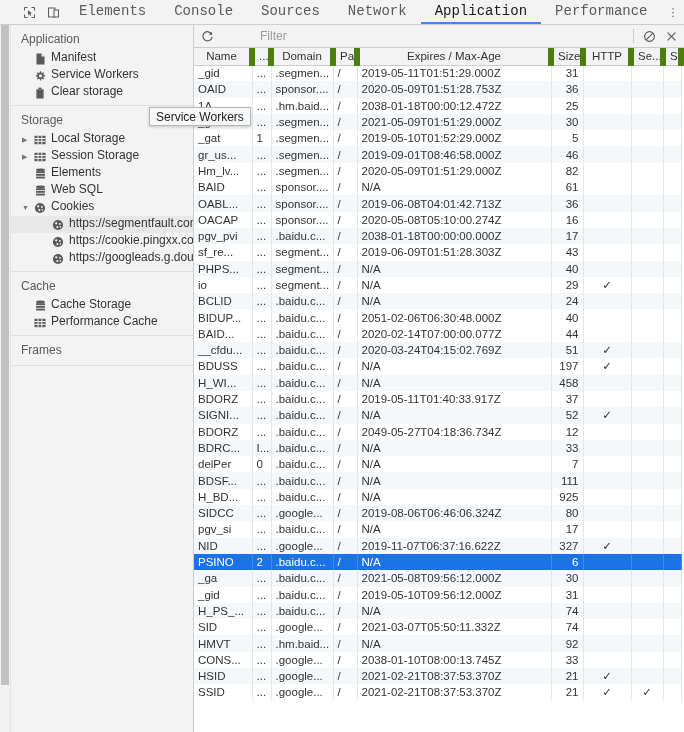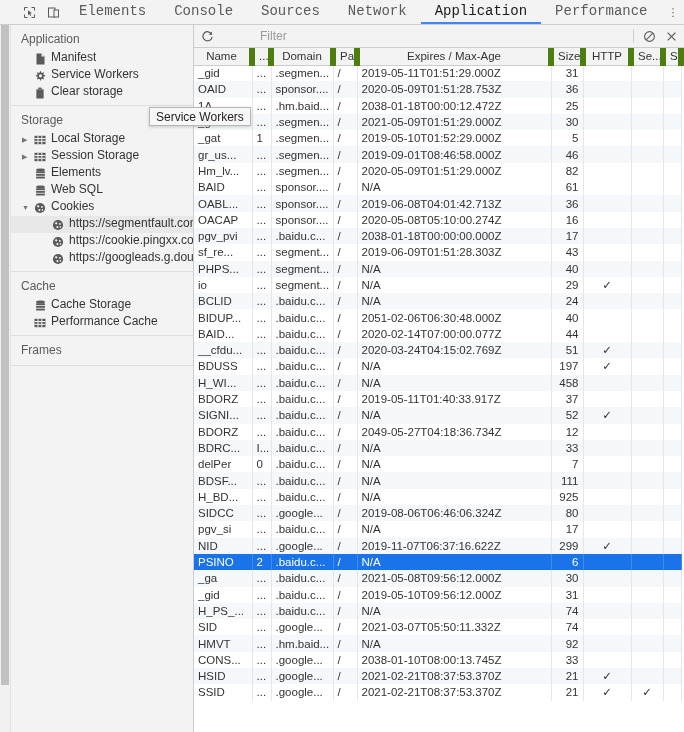--- a/index.html
+++ b/index.html
@@ -882,21 +882,21 @@
                 <td class="ctr"></td>
                 <td class="ctr"></td>
                 <td class="ctr"></td>
               </tr>
               <tr class="row even">
                 <td class="">NID</td>
                 <td class="">...</td>
                 <td class="">.google...</td>
                 <td class="">/</td>
                 <td class="">2019-11-07T06:37:16.622Z</td>
-                <td class="num">299</td>
+                <td class="num">327</td>
                 <td class="ctr">✓</td>
                 <td class="ctr"></td>
                 <td class="ctr"></td>
               </tr>
               <tr class="row odd selected">
                 <td class="">PSINO</td>
                 <td class="">2</td>
                 <td class="">.baidu.c...</td>
                 <td class="">/</td>
                 <td class="">N/A</td>

